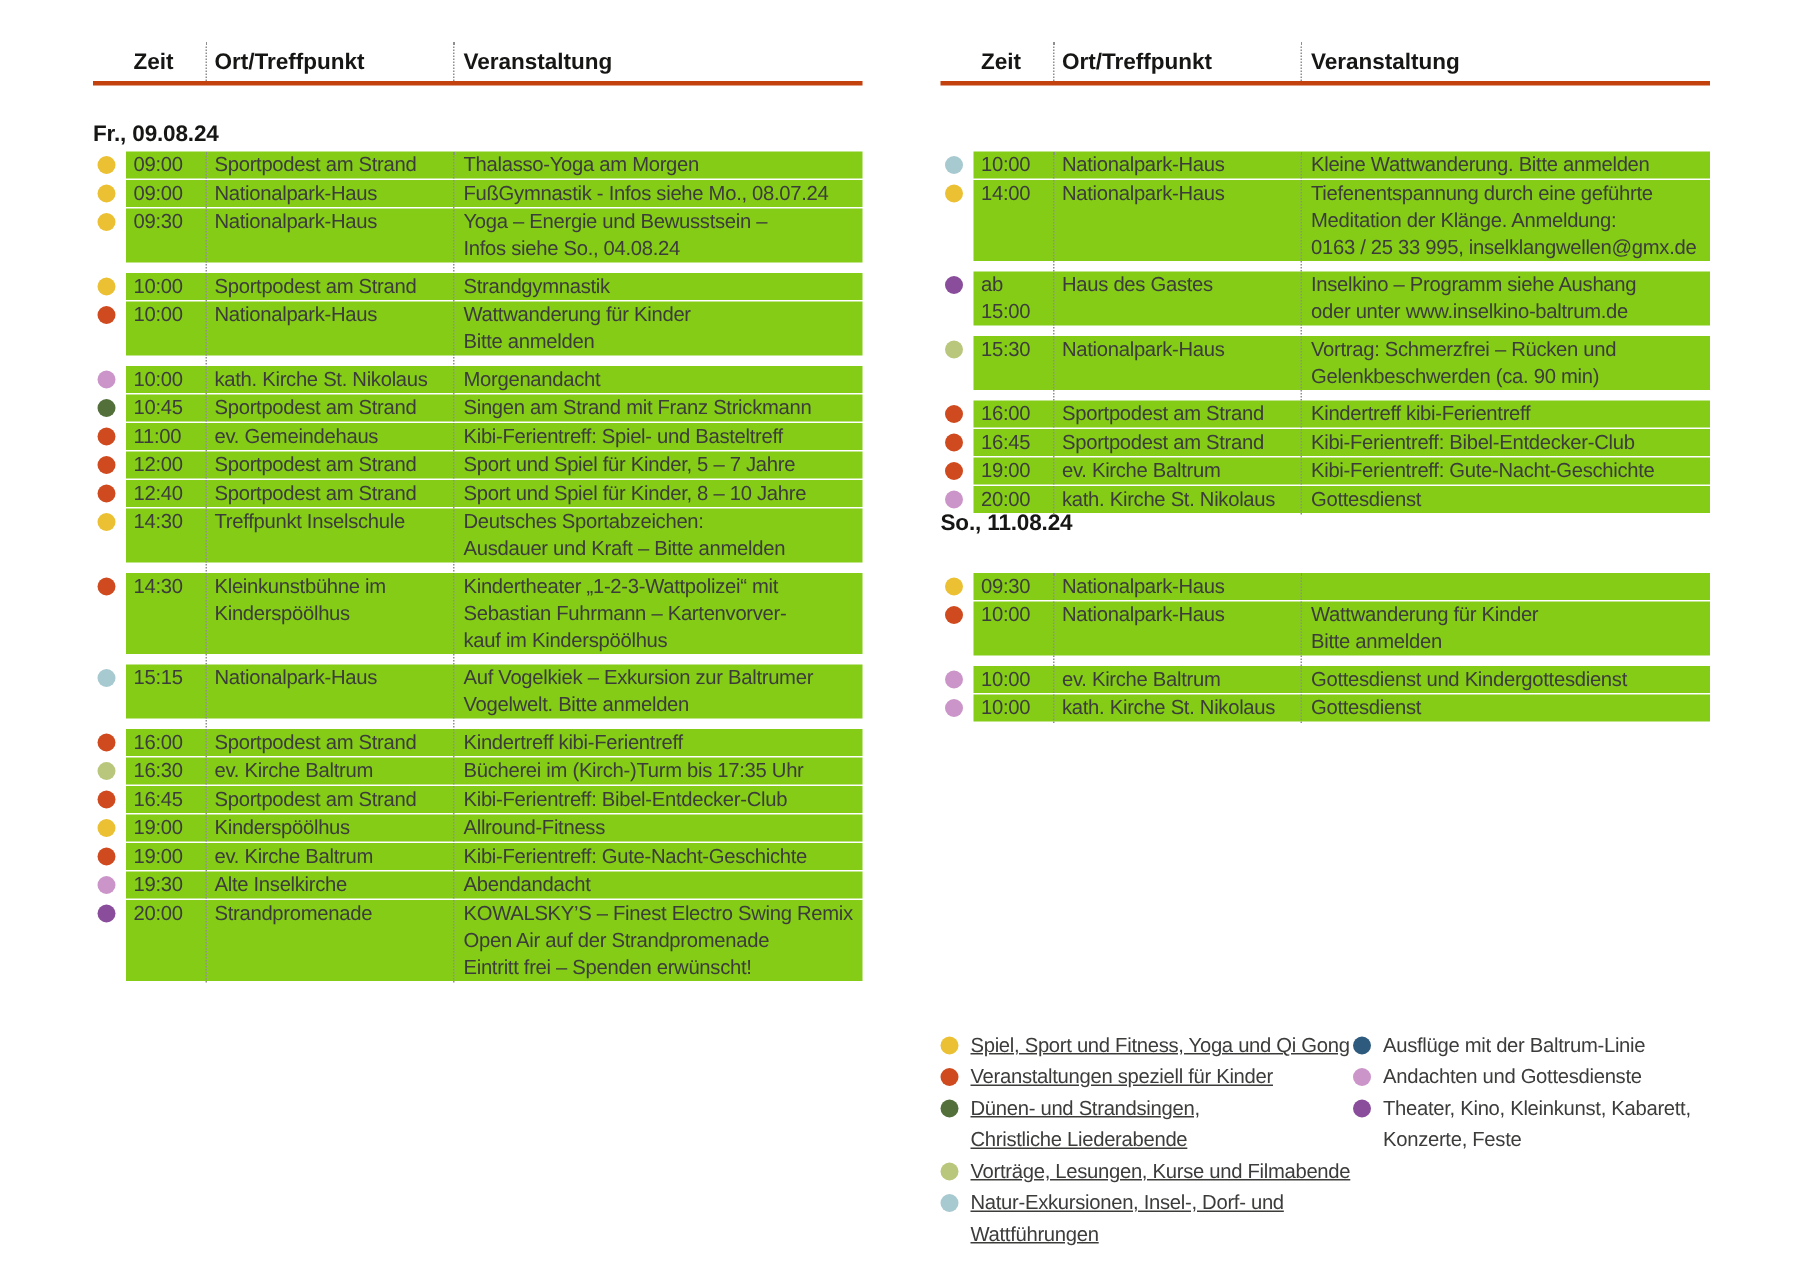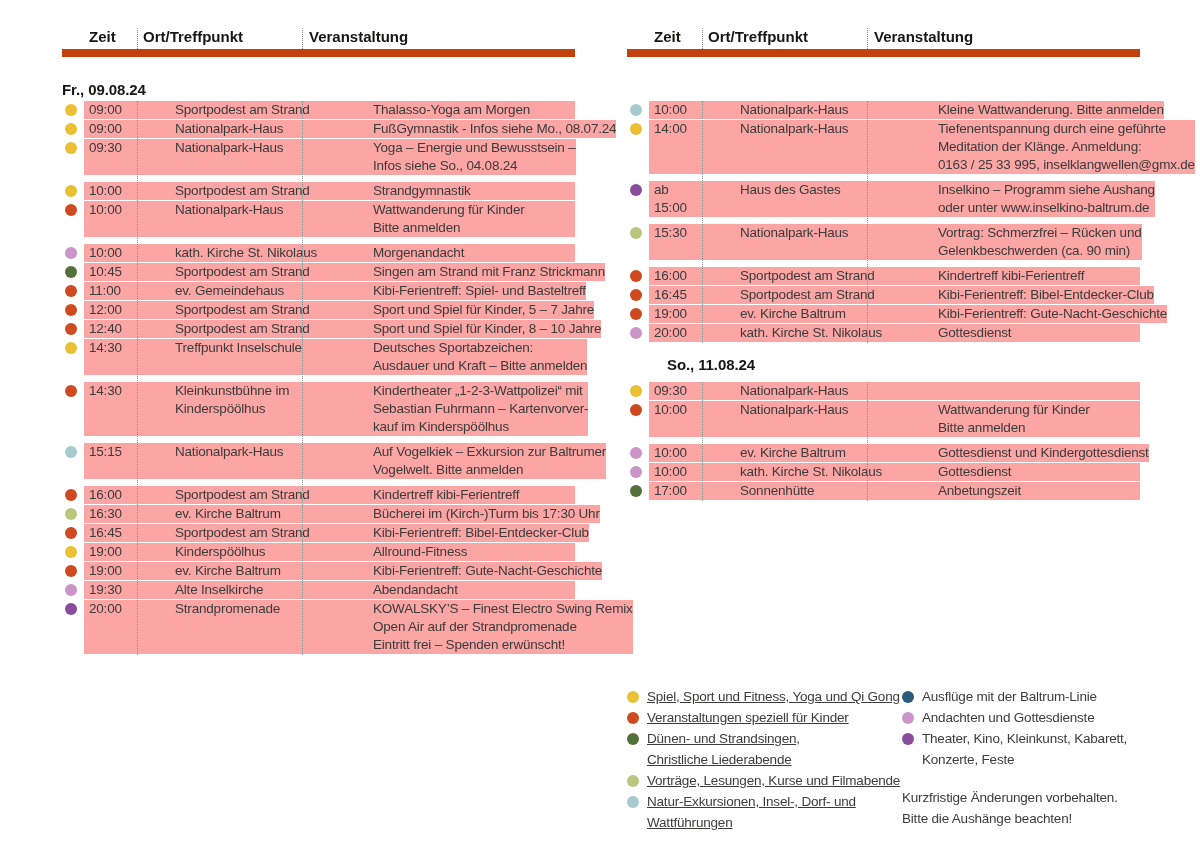--- a/index.html
+++ b/index.html
@@ -3,40 +3,40 @@
 <meta charset="utf-8">
 <style>
   html,body{margin:0;padding:0;background:#ffffff;}
   .sheet{
     position:relative;width:1200px;height:848px;background:#ffffff;overflow:hidden;
     font-family:"Liberation Sans", sans-serif;color:#3c3c3b;
   }
   .table{position:absolute;width:513px;}
   .thead{
     position:absolute;top:28px;left:0;width:513px;height:29px;
-    display:flex;align-items:flex-end;border-bottom:8px solid #c2410c;
+    display:flex;align-items:flex-end;border-bottom:3px solid #c2410c;
     font-weight:bold;font-size:15px;color:#161615;padding-bottom:4px;box-sizing:border-box;
   }
   .thead .hc0{width:22px;flex:none;}
   .thead .hc1{width:53px;flex:none;padding-left:5px;box-sizing:border-box;}
   .thead .hc2{width:165px;flex:none;padding-left:6px;box-sizing:border-box;}
   .thead .hc3{flex:1;padding-left:7px;box-sizing:border-box;}
   .vsep{position:absolute;top:0;bottom:0;width:0;border-left:1px dotted #8f8f8f;z-index:3;}
   .vsep.s1{left:75px;}
   .vsep.s2{left:240px;}
   .date{
     position:absolute;left:0;font-size:15px;font-weight:bold;color:#161615;
     letter-spacing:-0.1px;
   }
   .rows{position:absolute;left:0;width:513px;}
   .row{display:flex;margin-bottom:1px;}
   .row.gap{margin-bottom:7px;}
   .dotcell{width:22px;flex:none;background:#fff;}
   .dot{display:block;width:12px;height:12px;border-radius:50%;margin:3px 0 0 3px;}
-  .rowinner{flex:1;display:flex;background:#fca5a5;gap:32px;}
+  .rowinner{flex:1;display:flex;background:#84cc16;}
   .cell{font-size:13.5px;line-height:18px;letter-spacing:-0.2px;white-space:pre;box-sizing:border-box;}
   .cell.time{width:53px;flex:none;padding-left:5px;}
   .cell.ort{width:165px;flex:none;padding-left:6px;}
   .cell.event{flex:1;padding-left:7px;}
   .legend{position:absolute;left:627px;top:686px;width:513px;display:flex;}
   .legend-col{box-sizing:border-box;}
   .legend-col.lc1{width:275px;flex:none;text-decoration:underline;}
   .legend-col.lc2{flex:1;}
   .litem{display:flex;}
   .litem .ldot{width:20px;flex:none;}
@@ -224,21 +224,21 @@
     </div>
   </div>
 
   <div class="row">
     <div class="dotcell">
       <span class="dot" style="background: rgb(184, 199, 124);"></span>
     </div>
     <div class="rowinner">
       <div class="cell time">16:30</div>
       <div class="cell ort">ev. Kirche Baltrum</div>
-      <div class="cell event">Bücherei im (Kirch-)Turm bis 17:30 Uhr</div>
+      <div class="cell event">Bücherei im (Kirch-)Turm bis 17:35 Uhr</div>
     </div>
   </div>
 
   <div class="row">
     <div class="dotcell">
       <span class="dot" style="background: rgb(207, 74, 30);"></span>
     </div>
     <div class="rowinner">
       <div class="cell time">16:45</div>
       <div class="cell ort">Sportpodest am Strand</div>
@@ -393,21 +393,21 @@
     <div class="dotcell">
       <span class="dot" style="background: rgb(203, 149, 201);"></span>
     </div>
     <div class="rowinner">
       <div class="cell time">20:00</div>
       <div class="cell ort">kath. Kirche St. Nikolaus</div>
       <div class="cell event">Gottesdienst</div>
     </div>
   </div>
 </div>
-    <div class="date" style="top:356px;margin-left:40px;">So., 11.08.24</div>
+    <div class="date" style="top:340px;">So., 11.08.24</div>
     <div class="rows" id="rows-right2" style="top:382px;">
       <div class="vsep s1"></div>
       <div class="vsep s2"></div>
 
   <div class="row">
     <div class="dotcell">
       <span class="dot" style="background: rgb(235, 192, 50);"></span>
     </div>
     <div class="rowinner">
       <div class="cell time">09:30</div>
@@ -442,30 +442,20 @@
     <div class="dotcell">
       <span class="dot" style="background: rgb(203, 149, 201);"></span>
     </div>
     <div class="rowinner">
       <div class="cell time">10:00</div>
       <div class="cell ort">kath. Kirche St. Nikolaus</div>
       <div class="cell event">Gottesdienst</div>
     </div>
   </div>
 
-  <div class="row">
-    <div class="dotcell">
-      <span class="dot" style="background: rgb(83, 112, 58);"></span>
-    </div>
-    <div class="rowinner">
-      <div class="cell time">17:00</div>
-      <div class="cell ort">Sonnenhütte</div>
-      <div class="cell event">Anbetungszeit</div>
-    </div>
-  </div>
 </div>
   </div>
 
   <div class="legend">
     <div class="legend-col lc1" id="legend-left">
   <div class="litem">
     <div class="ldot">
       <span class="dot" style="background: rgb(235, 192, 50);"></span>
     </div>
     <div class="ltext">Spiel, Sport und Fitness, Yoga und Qi Gong</div>
@@ -518,18 +508,16 @@
   </div>
 
   <div class="litem">
     <div class="ldot">
       <span class="dot" style="background: rgb(138, 77, 155);"></span>
     </div>
     <div class="ltext">Theater, Kino, Kleinkunst, Kabarett,
 Konzerte, Feste</div>
   </div>
 </div>
-      <div class="note">Kurzfristige Änderungen vorbehalten.
-Bitte die Aushänge beachten!</div>
     </div>
   </div>
 
 </div>
 
 </body></html>

